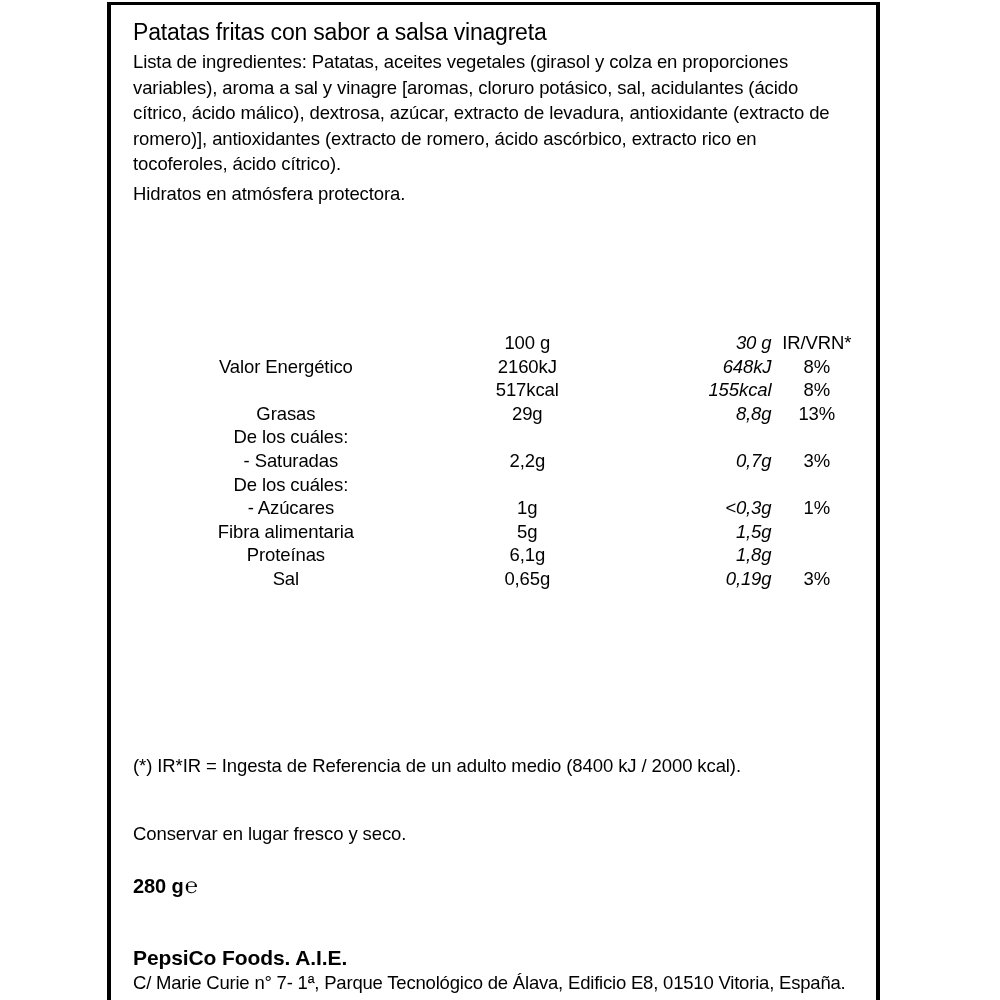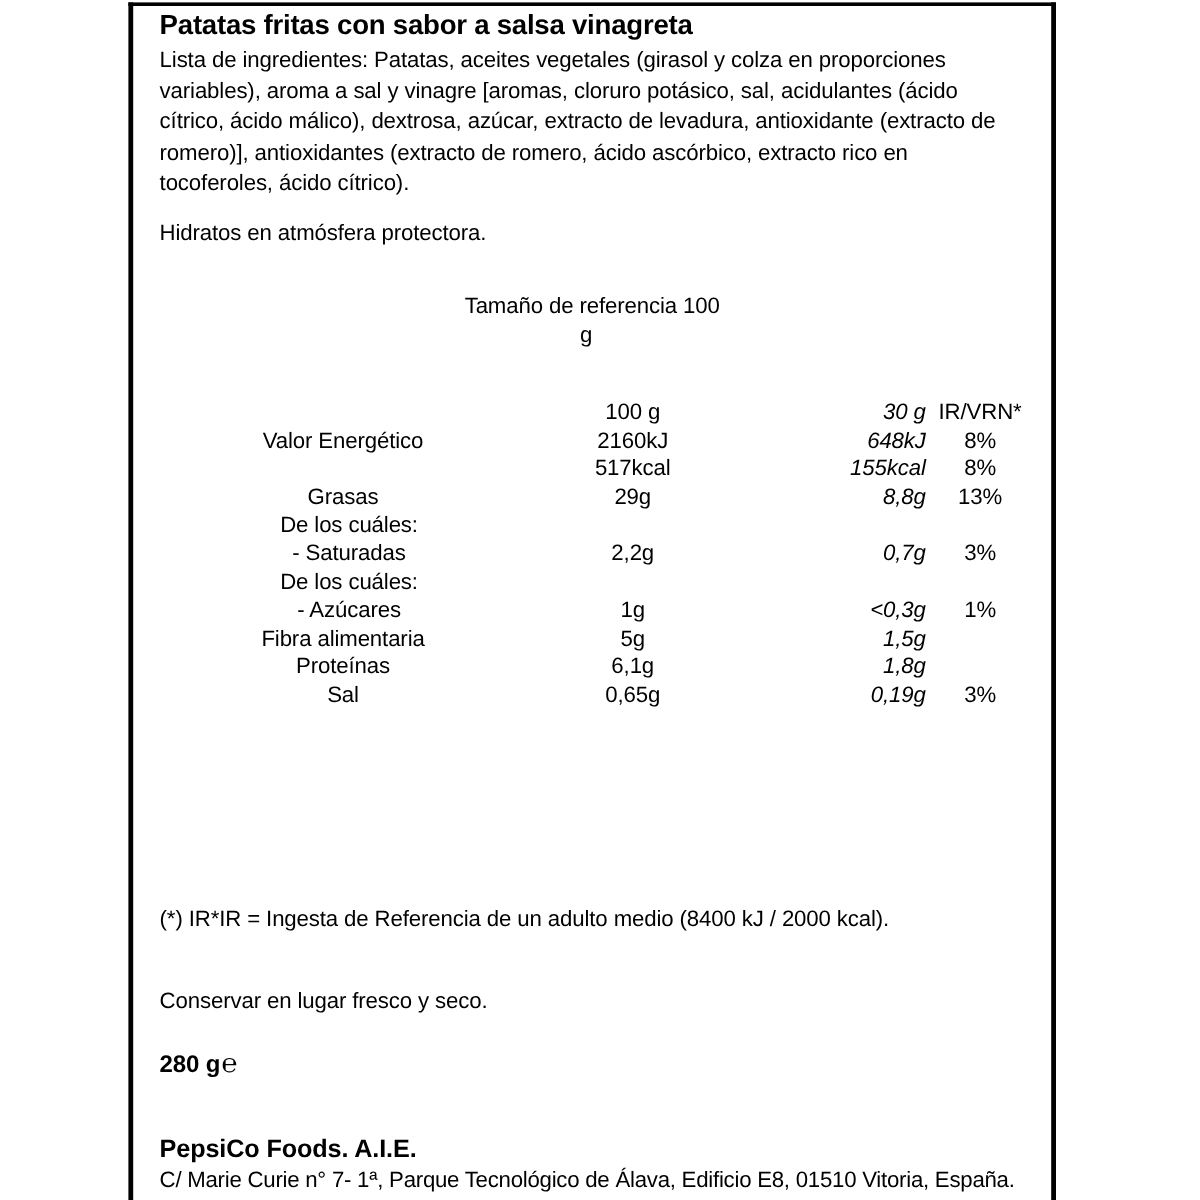--- a/index.html
+++ b/index.html
@@ -36,24 +36,24 @@
     position: relative;
     width: 100%;
     height: 100%;
     padding: 0 22px;
     box-sizing: border-box;
   }
 
   
   .product-title {
     font-size: 23px;
-    font-weight: bold;
+    font-weight: normal;
     letter-spacing: -0.2px;
     margin: 0;
-    padding-top: 2px;
+    padding-top: 14px;
     line-height: 1.15;
     white-space: nowrap;
   }
 
   .ingredients {
     font-size: 18.5px;
     line-height: 25.5px;
     margin: 4px 0 0 0;
     letter-spacing: -0.1px;
   }
@@ -166,24 +166,20 @@
 
 <div id="label-frame">
   <div id="label-inner">
 
     <h1 class="product-title">Patatas fritas con sabor a salsa vinagreta</h1>
 
     <p class="ingredients">Lista de ingredientes: Patatas, aceites vegetales (girasol y colza en proporciones variables), aroma a sal y vinagre [aromas, cloruro potásico, sal, acidulantes (ácido cítrico, ácido málico), dextrosa, azúcar, extracto de levadura, antioxidante (extracto de romero)], antioxidantes (extracto de romero, ácido ascórbico, extracto rico en tocoferoles, ácido cítrico).</p>
 
     <p class="packaging-note">Hidratos en atmósfera protectora.</p>
 
-    <div class="reference-size">
-      <span>Tamaño de referencia 100</span>
-      <span class="ref-line2">g</span>
-    </div>
 
     <table id="nutrition-table">
       <thead>
         <tr>
           <th class="col-name"></th>
           <th class="col-100">100 g</th>
           <th class="col-30">30 g</th>
           <th class="col-ir">IR/VRN*</th>
         </tr>
       </thead>

